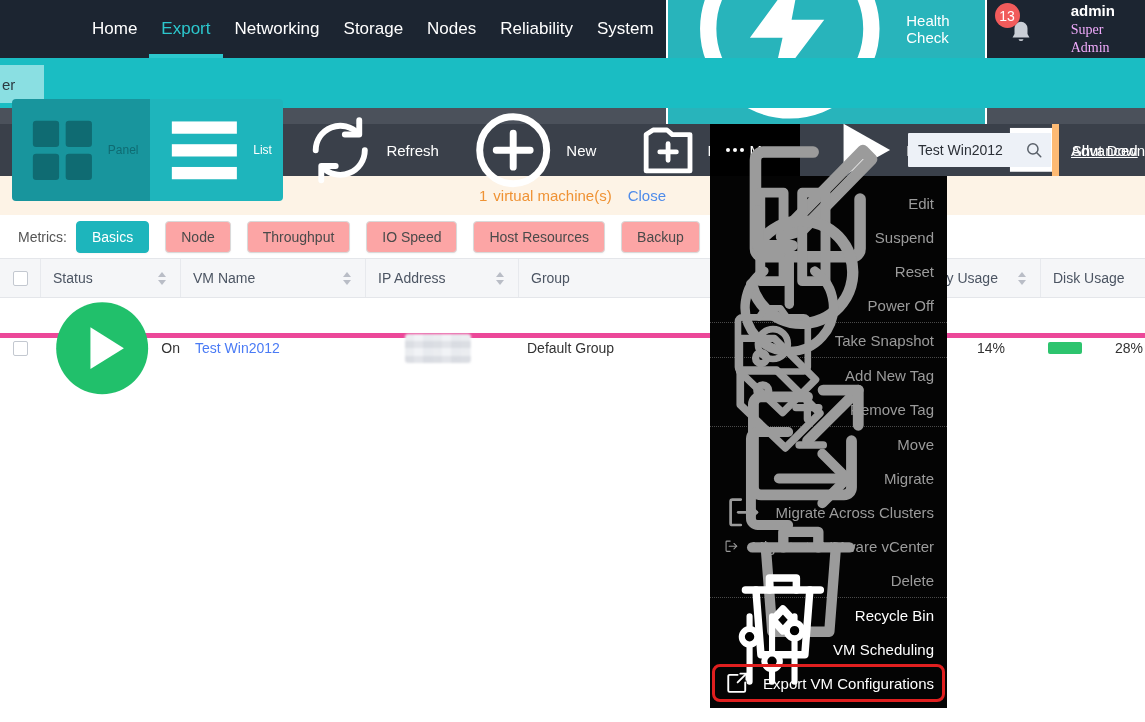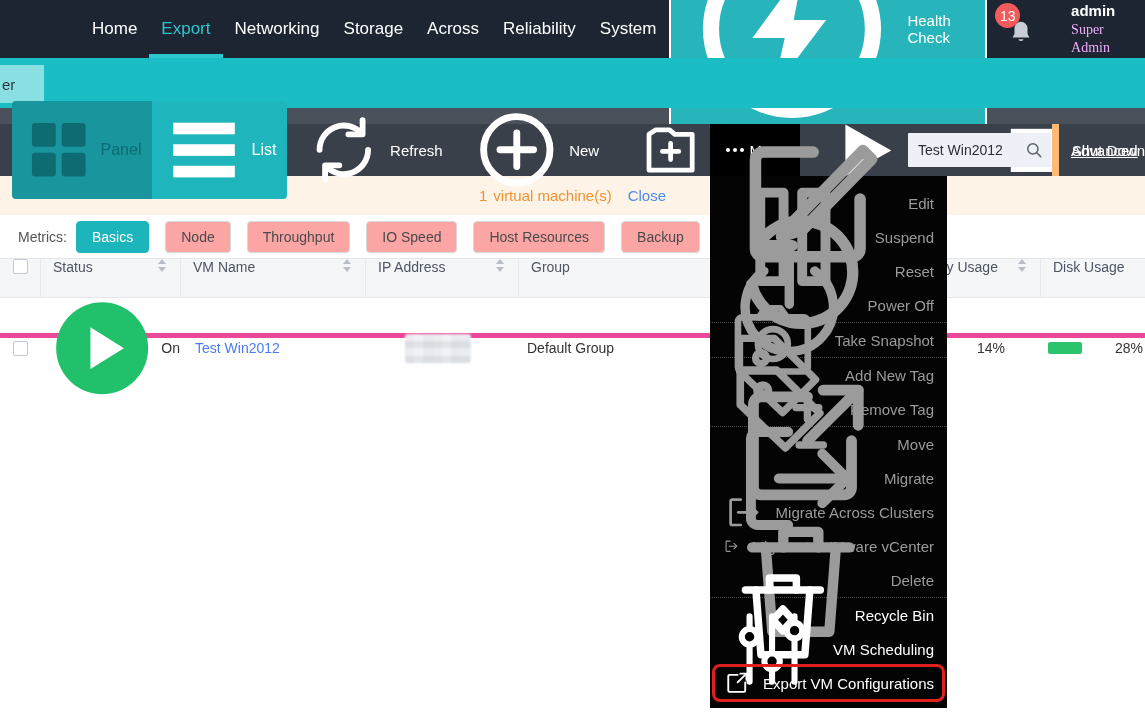--- a/index.html
+++ b/index.html
@@ -26,21 +26,21 @@
 
   
   .tealbar { height:50px; background:#1abdc3; position:relative; }
   .subtab { position:absolute; left:0; bottom:5px; width:44px; height:38px; background:#8adfe2;
             color:#2c3a42; font-size:15px; display:flex; align-items:center; padding-left:2px; cursor:pointer; }
   .greystrip { height:16px; background:#4b515b; }
 
   
   .toolbar { height:52px; background:#3a404a; display:flex; align-items:center; color:#fff; font-size:15px; position:relative; }
   .viewtoggle { margin-left:12px; display:flex; border-radius:4px; overflow:hidden; }
-  .vbtn { display:flex; align-items:center; gap:6px; padding:8px 11px; font-size:16px; cursor:pointer; }
+  .vbtn { display:flex; align-items:center; gap:6px; padding:8px 11px; font-size:12px; cursor:pointer; }
   .vbtn svg { width:15px; height:15px; }
   .vbtn.panel { background:#18959d; color:#0f6b72; }
   .vbtn.list  { background:#1eb5bc; color:#fff; }
   .tbtn { display:flex; align-items:center; gap:7px; cursor:pointer; white-space:nowrap; }
   .tbtn svg { width:22px; height:22px; }
   .tbtn.refresh { margin-left:18px; }
   .tbtn.new { margin-left:28px; }
   .tbtn.newgroup { margin-left:40px; }
   .tbtn.poweron { margin-left:46px; }
   .tbtn.poweron svg, .tbtn.shutdown svg { width:17px; height:17px; }
@@ -66,21 +66,21 @@
   .mbtn { border:1px solid #d9d9d9; border-radius:4px; background:#fca5a5; color:#4a4a4a;
           padding:7px 15px; margin-left:16px; font-size:14px; cursor:pointer; white-space:nowrap;
           box-shadow:0 1px 2px rgba(0,0,0,.04); }
   .mbtn:first-of-type { margin-left:9px; }
   .mbtn.active { background:#1db5bc; border-color:#1db5bc; color:#fff; }
 
   
   .grid { display:grid; grid-template-columns:40px 140px 185px 153px 372px 150px 1fr; align-items:center; }
   .thead { height:40px; background:#f5f6f8; border-top:1px solid #e4e6ea; border-bottom:1px solid #e4e6ea;
            font-size:14px; color:#4c5563; }
-  .th { display:flex; height:100%; padding-left:12px; border-left:1px solid #e7e9ed; }
+  .th { display:flex; align-items:center; height:100%; padding-left:12px; border-left:1px solid #e7e9ed; }
   .th.first { border-left:none; justify-content:center; padding-left:0; }
   .sort { display:inline-flex; flex-direction:column; gap:3px; margin-left:auto; margin-right:14px; cursor:pointer; }
   .sort .up   { width:0; height:0; border-left:4px solid transparent; border-right:4px solid transparent; border-bottom:5px solid #b9bdc6; }
   .sort .down { width:0; height:0; border-left:4px solid transparent; border-right:4px solid transparent; border-top:5px solid #b9bdc6; }
   .checkbox { width:15px; height:15px; border:1px solid #c3c8d0; border-radius:2px; background:#fff; cursor:pointer; }
   .trow { height:40px; border-bottom:5px solid #ec4899; font-size:14px; color:#333; background:#fff; }
   .td { display:flex; align-items:center; height:100%; }
   .td.c { justify-content:center; }
   .statuscell { padding-left:12px; gap:9px; }
   .statuscell svg { width:19px; height:19px; }
@@ -117,21 +117,21 @@
 <body>
 
 <div class="screen">
 
   <header class="topnav">
     <div class="navitems">
       <div class="navitem">Home</div>
       <div class="navitem active">Export</div>
       <div class="navitem">Networking</div>
       <div class="navitem">Storage</div>
-      <div class="navitem">Across</div>
+      <div class="navitem">Nodes</div>
       <div class="navitem">Reliability</div>
       <div class="navitem">System</div>
     </div>
     <div class="topright">
       <div class="healthbtn">
         <span class="i">
             <svg viewBox="0 0 24 24" style="width:100%;height:100%;display:block">
               <circle cx="12" cy="12" r="9" fill="none" stroke="currentColor" stroke-width="1.8"></circle>
               <path d="M13.3 5.2L7.6 13h3.6l-1.3 5.8L15.8 11h-3.6z" fill="currentColor"></path>
             </svg>

